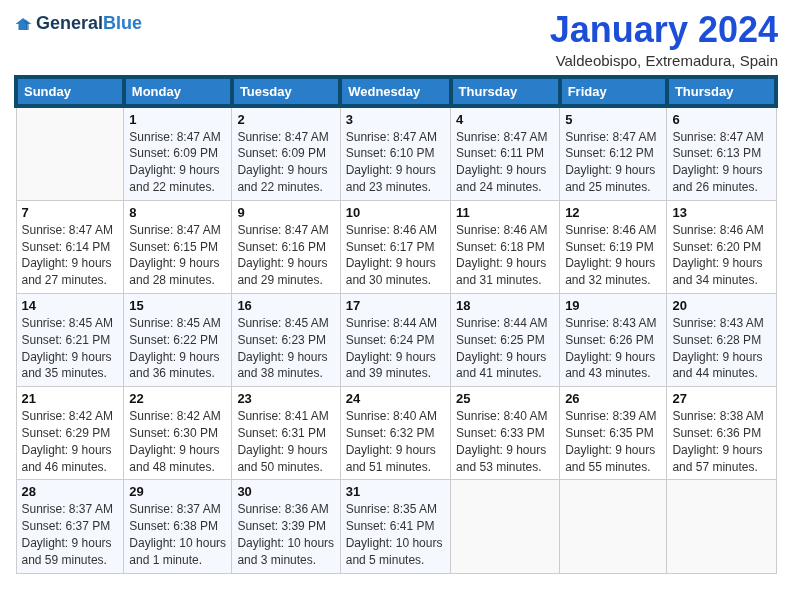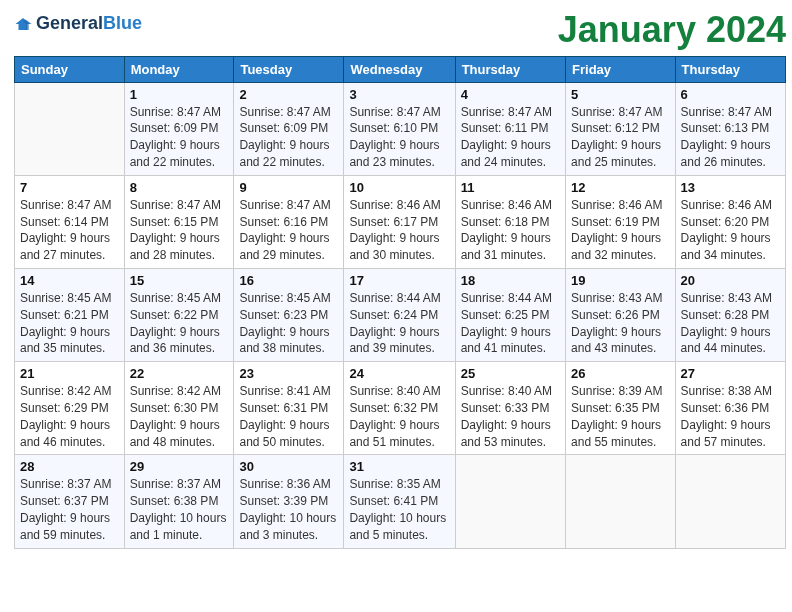--- a/index.html
+++ b/index.html
@@ -5,21 +5,21 @@
     * { margin: 0; padding: 0; box-sizing: border-box; }
     body {
       font-family: Arial, sans-serif;
       background: #fff;
       width: 792px;
       height: 612px;
       overflow: hidden;
     }
     .container {
       width: 792px;
-      padding: 10px 6px 8px 14px;
+      padding: 10px 14px 8px 14px;
     }
     .header-row {
       display: flex;
       align-items: flex-start;
       justify-content: space-between;
       margin-bottom: 6px;
     }
     .logo {
       display: flex;
       align-items: center;
@@ -38,41 +38,41 @@
       width: 18px;
       height: 18px;
       margin-left: 0px;
     }
     .title-block {
       text-align: right;
     }
     .month-title {
       font-size: 36px;
       font-weight: bold;
-      color: #15803d;
+      color: #1d4ed8;
       line-height: 1.1;
     }
     .location {
       font-size: 15px;
       color: #333;
       margin-top: 2px;
     }
     table {
       width: 100%;
       border-collapse: collapse;
       font-size: 11px;
     }
     thead tr th {
       background-color: #2a7dc9;
       color: #fff;
       font-weight: bold;
       font-size: 13px;
       padding: 5px 6px;
       text-align: left;
-      border: 1px solid #0c4a6e;
+      border: 4px solid #0c4a6e;
     }
     tbody tr td {
       border: 1px solid #ccc;
       vertical-align: top;
       padding: 4px 5px;
       min-height: 70px;
       height: 72px;
       width: 113px;
     }
     tbody tr:nth-child(odd) td {
@@ -108,20 +108,21 @@
         <polygon points="16,4 24,10 20,10 20,18 16,18 16,10 12,6" fill="#1a5fa0" opacity="0.5"></polygon>
       </svg>
       <div style="margin-left:4px;">
         <div>
           <span class="logo-text">General</span><span class="logo-text logo-blue">Blue</span>
         </div>
       </div>
     </div>
     <div class="title-block">
       <div class="month-title">January 2024</div>
+      <div class="location">Valdeobispo, Extremadura, Spain</div>
     </div>
   </div>
 
   <table>
     <thead>
       <tr>
       <th>Sunday</th>
           <th>Monday</th>
           <th>Tuesday</th>
           <th>Wednesday</th>

